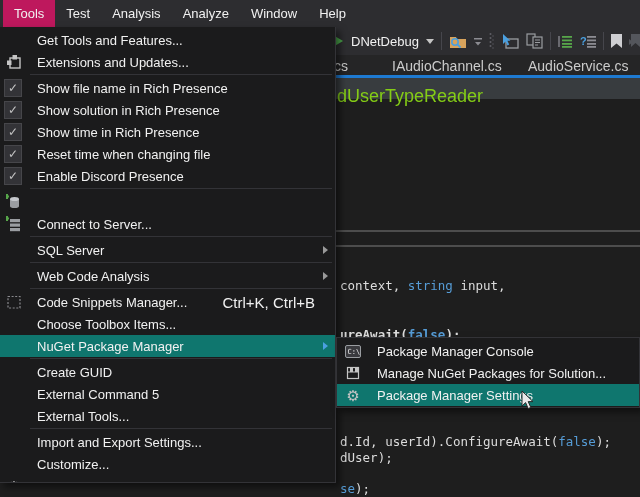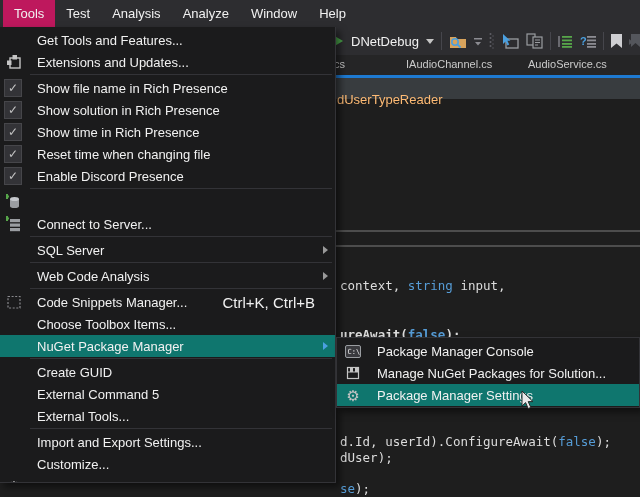--- a/index.html
+++ b/index.html
@@ -13,25 +13,25 @@
   .menubar-item { display:flex; align-items:center; padding:0 11px; color:#f1f1f1; font-size:13px; cursor:default; }
   .menubar-item.active { background:#be185d; }
 
   .toolbar { position:absolute; left:0; top:27px; width:640px; height:28px; background:#2d2d30; }
   .toolbar-inner { position:absolute; left:332px; top:0; height:28px; display:flex; align-items:center; gap:7px; }
   .tb-text { color:#f1f1f1; font-size:13px; }
   .tb-sep { width:1px; height:18px; background:#46464c; }
   .tb-icon { display:flex; align-items:center; justify-content:center; }
 
   .tabbar { position:absolute; left:0; top:55px; width:640px; height:20px; background:#252526; }
-  .tab { position:absolute; top:3px; color:#cbcbcb; font-size:11px; }
+  .tab { position:absolute; top:3px; color:#cbcbcb; font-size:14px; }
   .tab-underline { position:absolute; left:0; top:75px; width:640px; height:3px; background:#1e7ad1; }
 
   .navbar { position:absolute; left:0; top:78px; width:640px; height:21px; background:#383c3f; }
-  .navbar-text { position:absolute; left:337px; top:14px; color:#fdba74; font-size:13px; }
+  .navbar-text { position:absolute; left:337px; top:8px; color:#84cc16; font-size:18px; }
 
   
   .editor { position:absolute; left:0; top:99px; width:640px; height:398px; background:#1e1e1e; }
   .hrule { position:absolute; left:331px; width:309px; height:2px; background:#4d4d4d; }
   .code-line { position:absolute; left:340px; font-family:"DejaVu Sans Mono","Liberation Mono",monospace;
                font-size:12.5px; line-height:15px; white-space:pre; color:#dcdcdc; }
   .kw { color:#569cd6; }
 
   
   .menu { position:absolute; left:0; top:27px; width:336px; height:456px; background:#1b1b1c;
@@ -170,21 +170,21 @@
           <svg width="13" height="14">
             <path d="M2,0 h9 v13 l-4.5,-4 L2,13 Z" fill="#54565c"></path>
             <path d="M0,5 l4,3 -4,3 Z" fill="#54565c"></path>
           </svg>
         </span>
       </div>
   </div>
 
   <div class="tabbar">
     <span class="tab" style="left:334px;">cs</span>
-    <span class="tab" style="left:406px;">IAudioChannel.cs</span>
+    <span class="tab" style="left:392px;">IAudioChannel.cs</span>
     <span class="tab" style="left:528px;">AudioService.cs</span>
   </div>
   <div class="tab-underline"></div>
 
   <div class="navbar">
     <span class="navbar-text">dUserTypeReader</span>
   </div>
 
   <div class="menu" id="tools-menu">
       <div class="menu-item">

